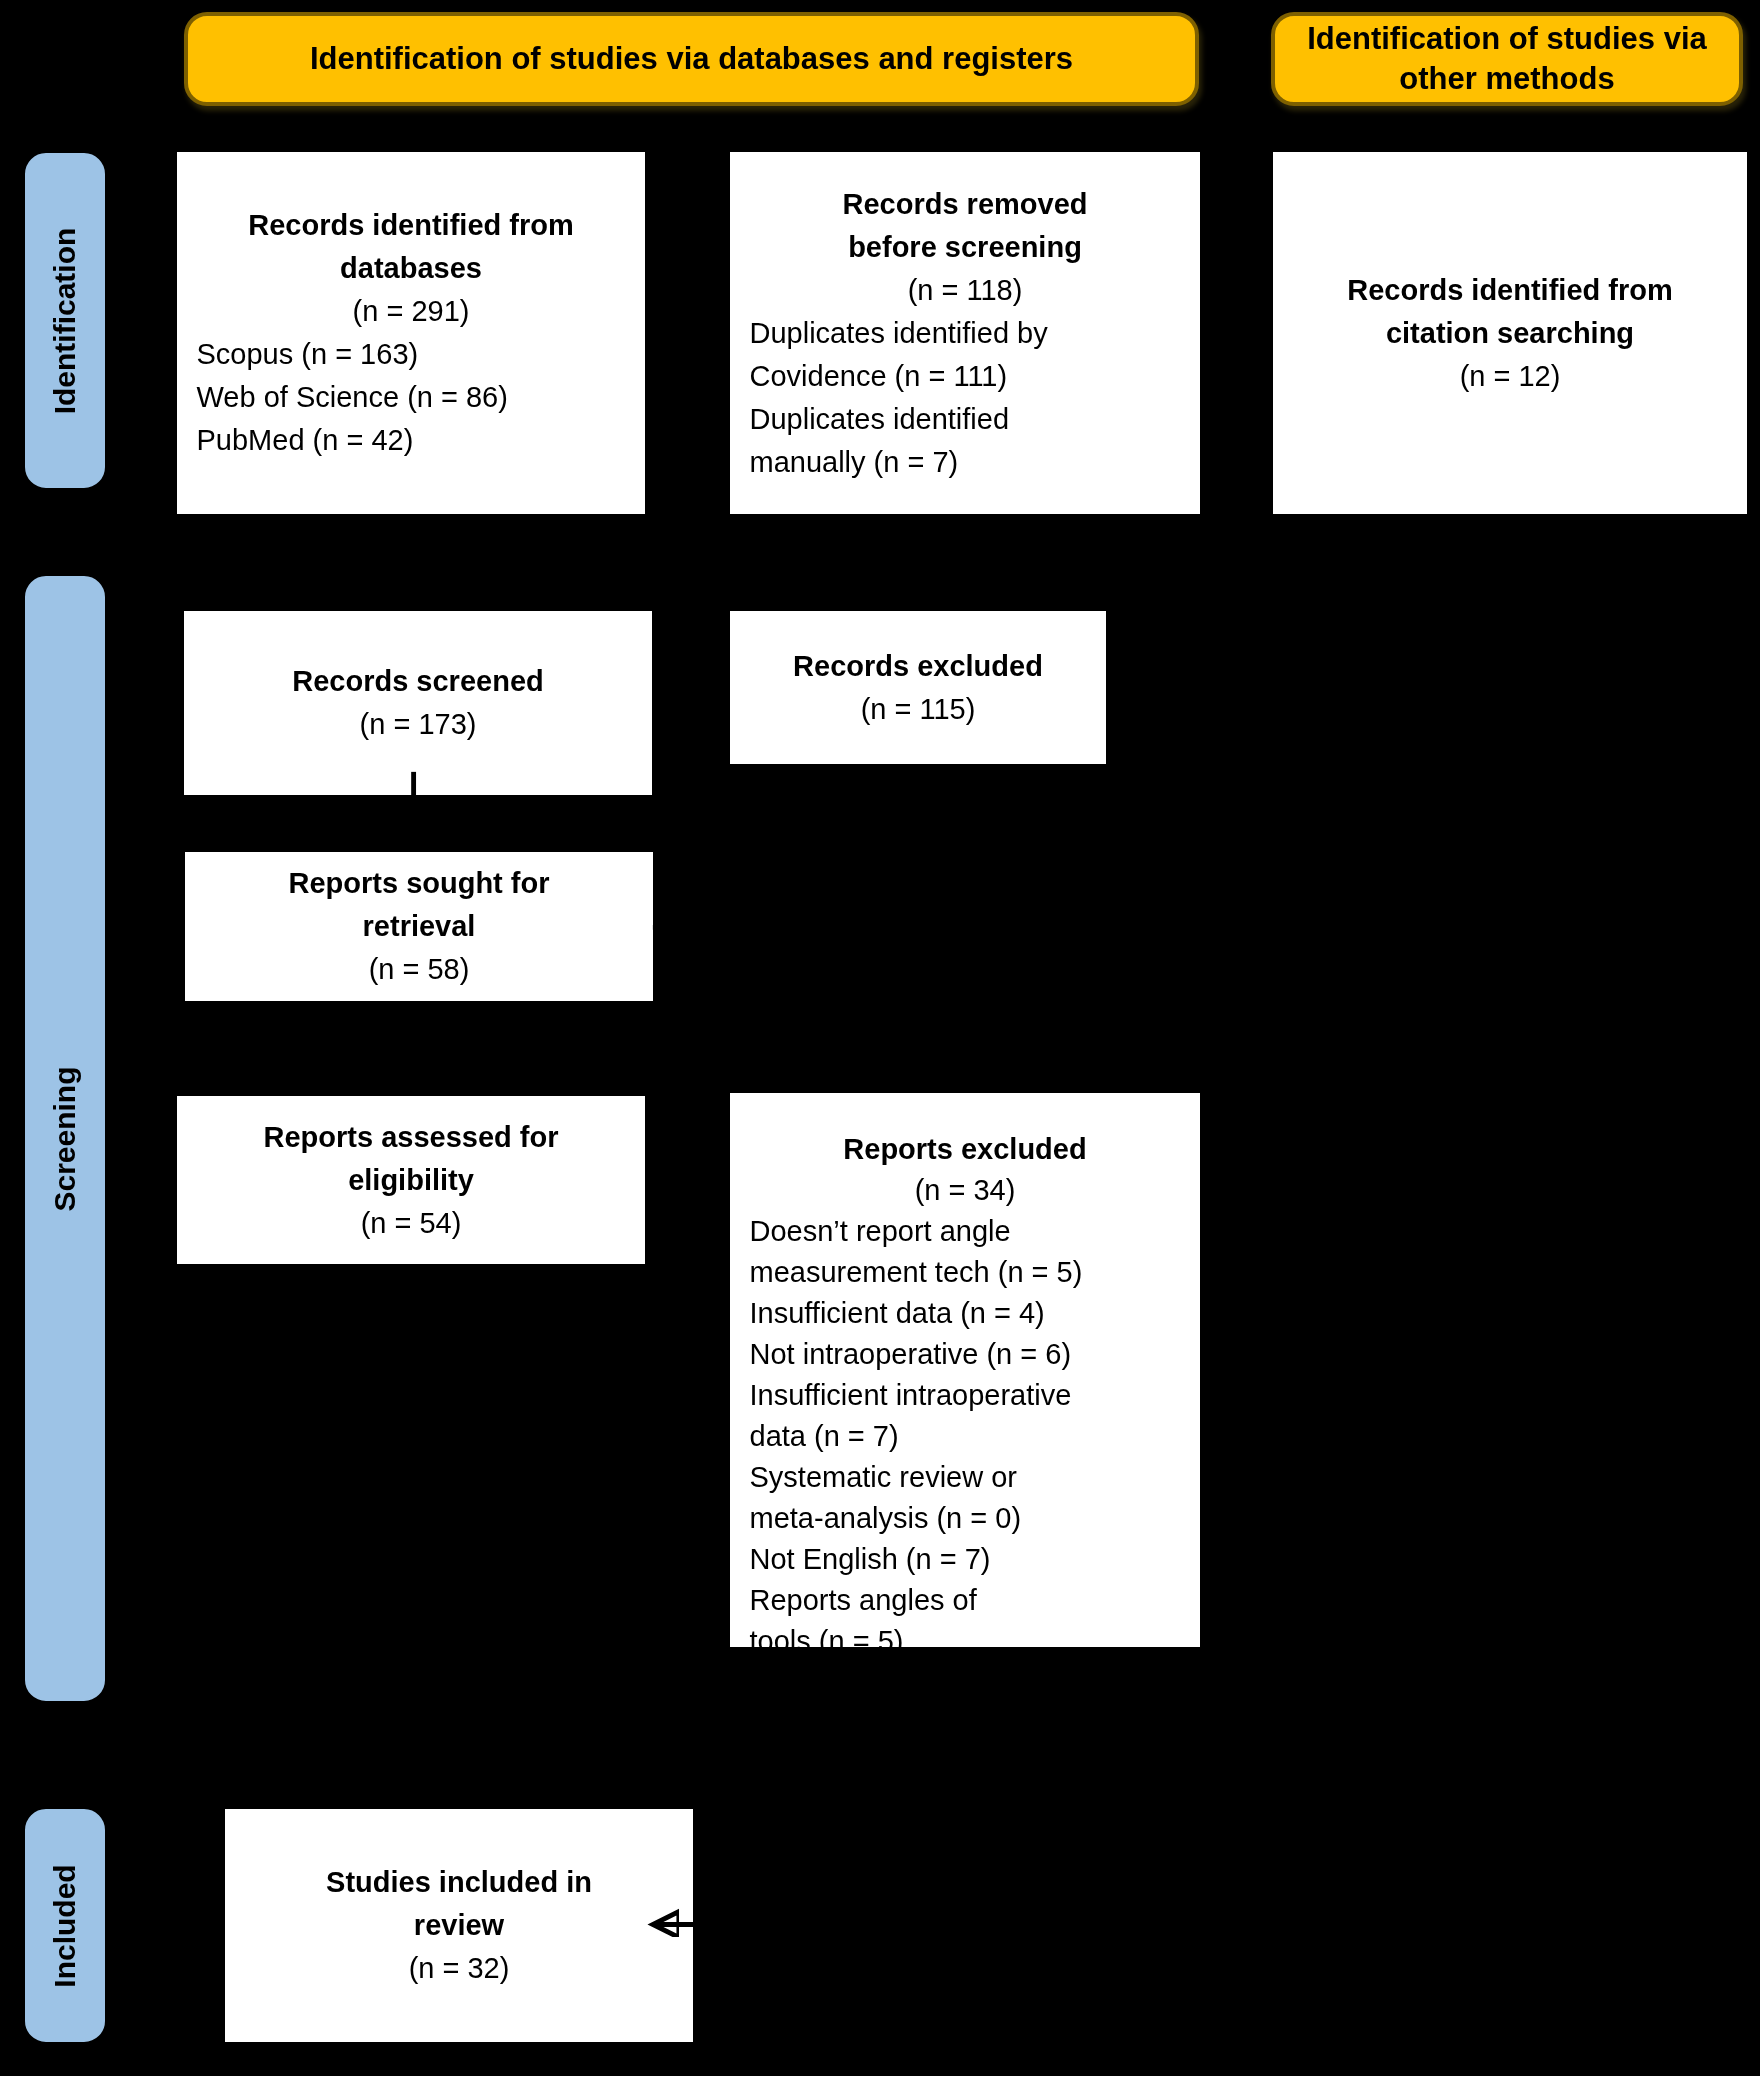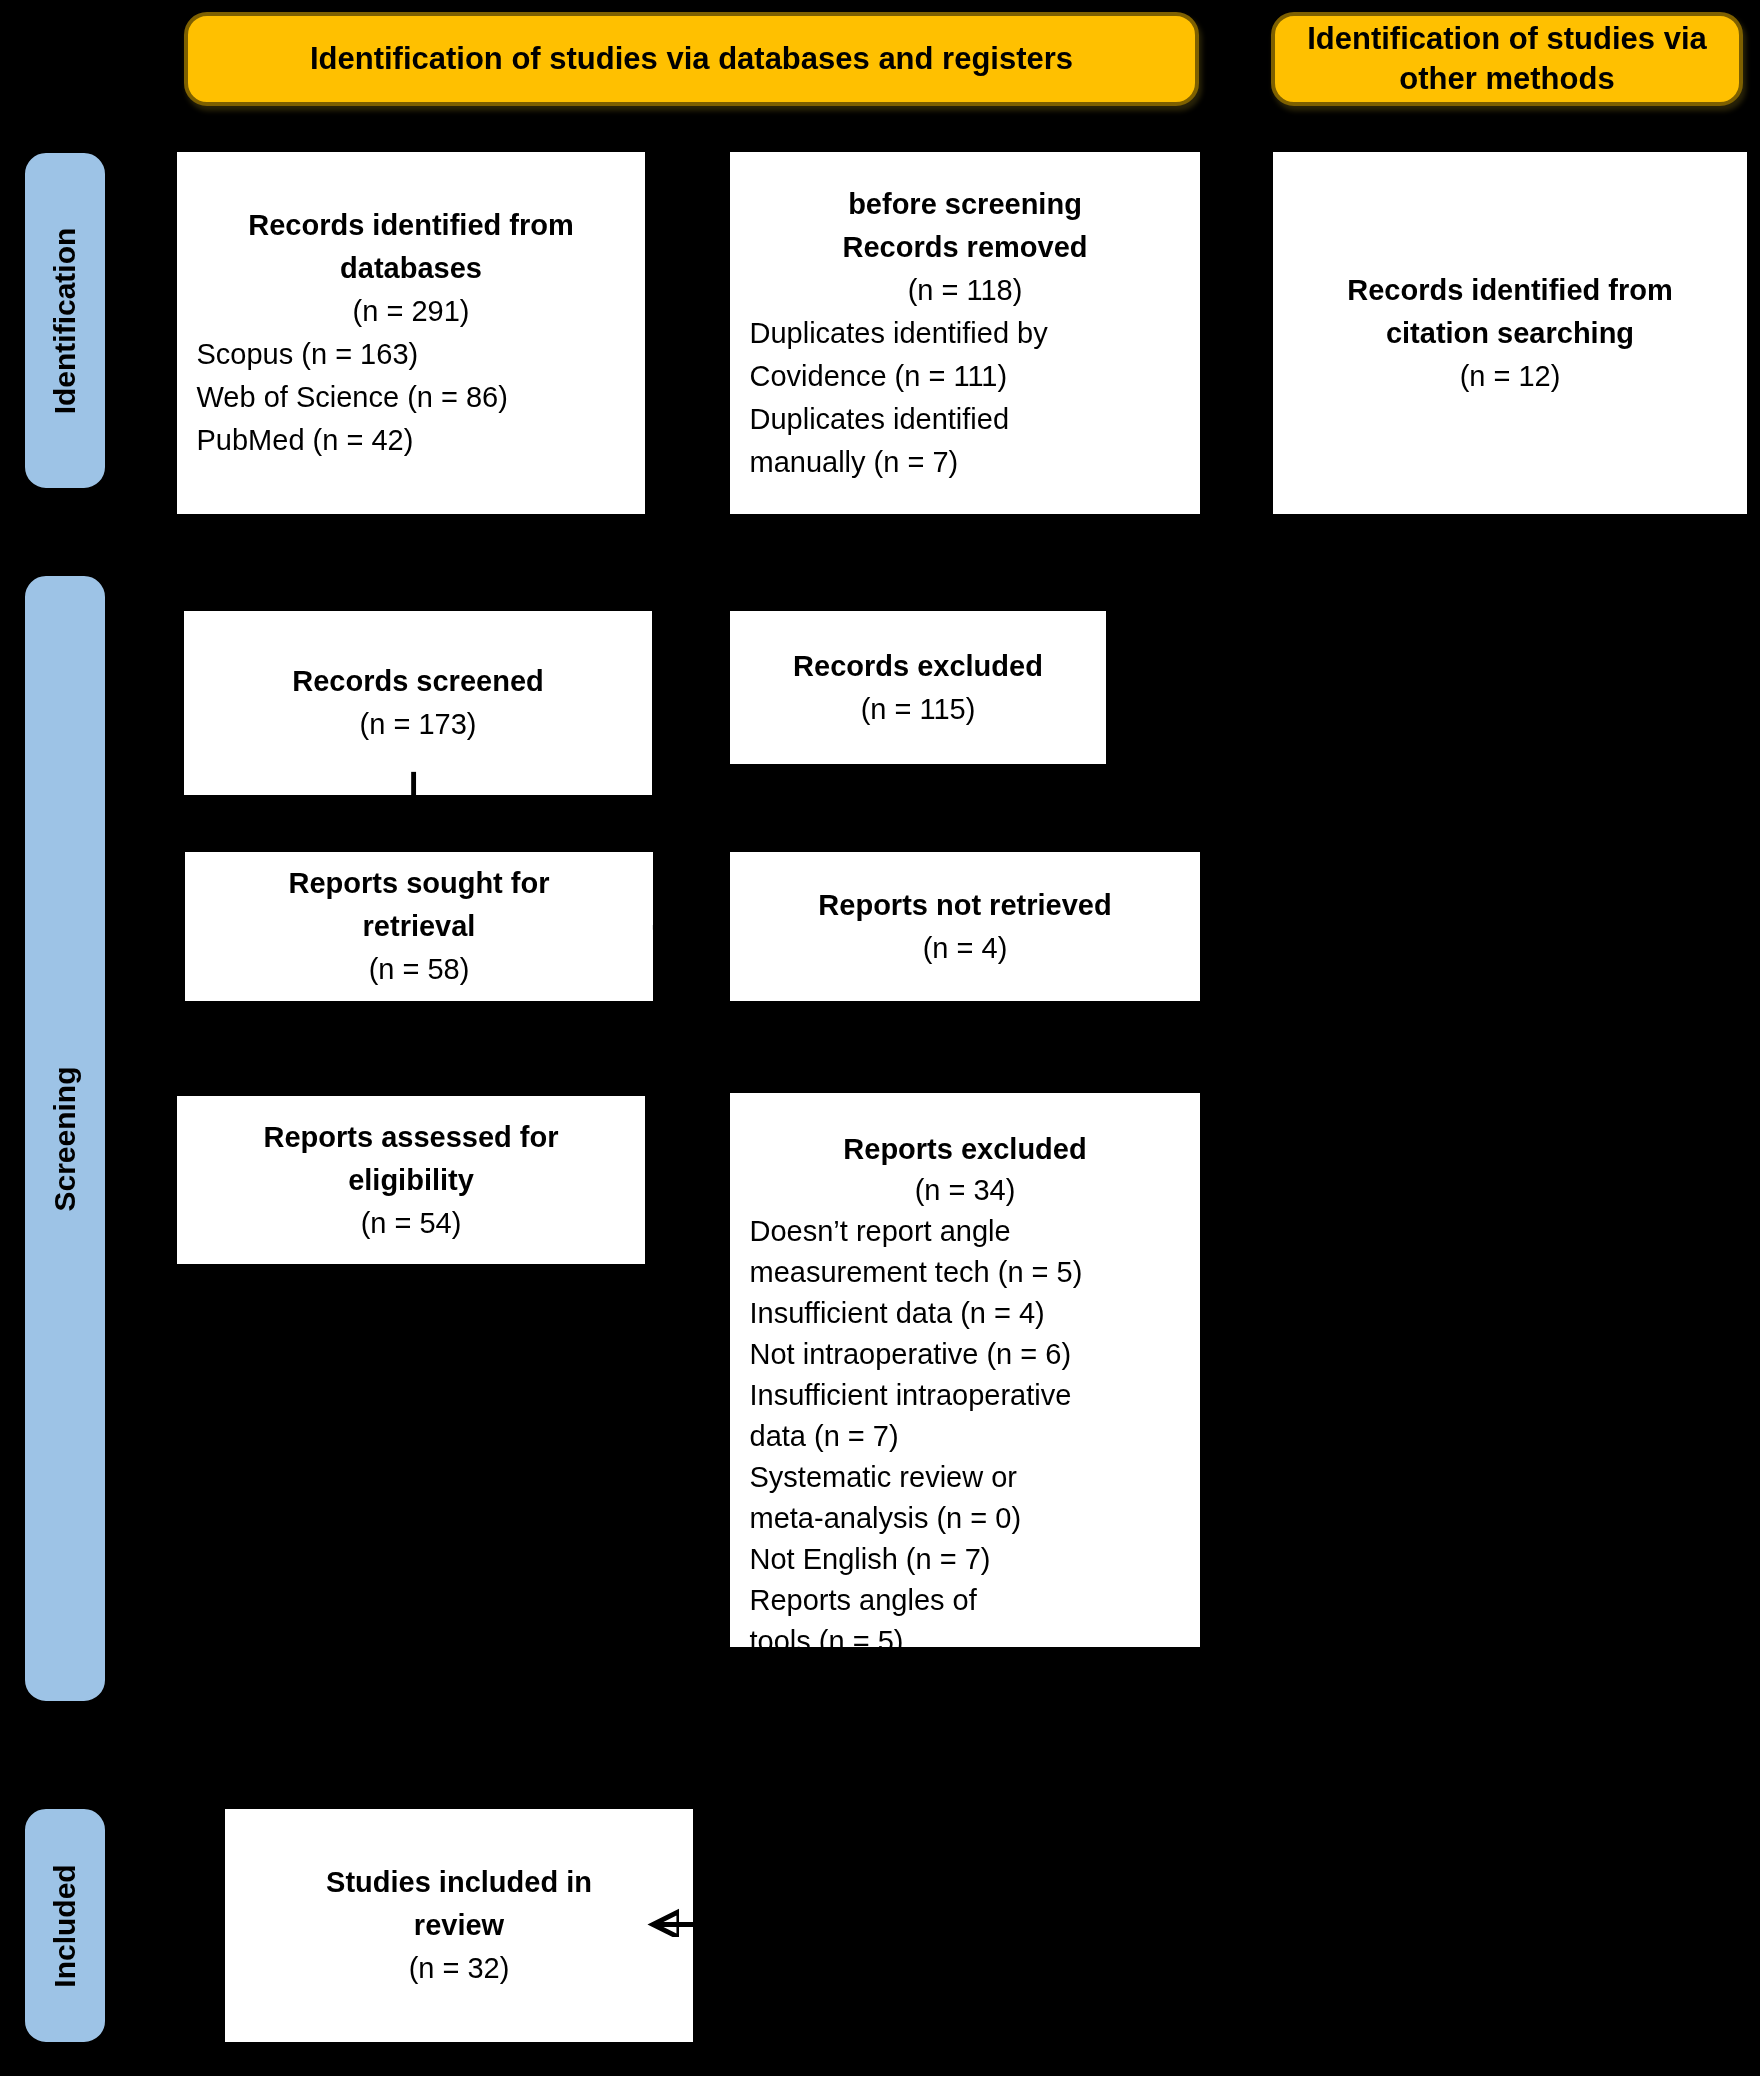--- a/index.html
+++ b/index.html
@@ -122,22 +122,22 @@
   <div class="box" id="b-records-identified">
     <div class="h">Records identified from</div>
     <div class="h">databases</div>
     <div class="c">(n = 291)</div>
     <div class="d">Scopus (n = 163)</div>
     <div class="d">Web of Science (n = 86)</div>
     <div class="d">PubMed (n = 42)</div>
   </div>
 
   <div class="box" id="b-records-removed">
+    <div class="h">Records removed</div>
     <div class="h">before screening</div>
-    <div class="h">Records removed</div>
     <div class="c">(n = 118)</div>
     <div class="d">Duplicates identified by</div>
     <div class="d">Covidence (n = 111)</div>
     <div class="d">Duplicates identified</div>
     <div class="d">manually (n = 7)</div>
   </div>
 
   <div class="box" id="b-citation">
     <div class="h">Records identified from</div>
     <div class="h">citation searching</div>
@@ -153,24 +153,20 @@
     <div class="h">Records excluded</div>
     <div class="c">(n = 115)</div>
   </div>
 
   <div class="box" id="b-reports-sought">
     <div class="h">Reports sought for</div>
     <div class="h">retrieval</div>
     <div class="c">(n = 58)</div>
   </div>
 
-  <div class="box" id="b-reports-not-retrieved">
-    <div class="h">Reports not retrieved</div>
-    <div class="c">(n = 4)</div>
-  </div>
 
   <div class="box" id="b-reports-assessed">
     <div class="h">Reports assessed for</div>
     <div class="h">eligibility</div>
     <div class="c">(n = 54)</div>
   </div>
 
   <div class="box tall" id="b-reports-excluded">
     <div class="h">Reports excluded</div>
     <div class="c">(n = 34)</div>

